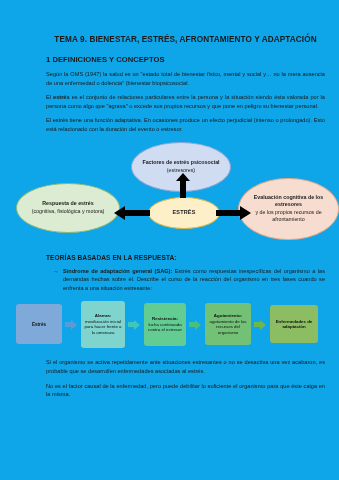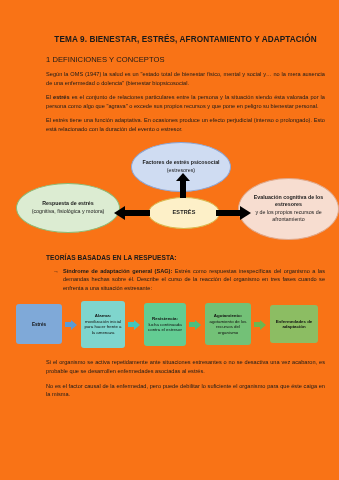--- a/index.html
+++ b/index.html
@@ -3,33 +3,33 @@
 <meta charset="utf-8">
 <style>
   html,body{margin:0;padding:0;background:#ffffff;}
   body{
     width:339px;height:480px;overflow:hidden;
     font-family:"Liberation Sans", sans-serif;
     color:#1a1a1a;
     -webkit-font-smoothing:antialiased;
   }
   .page{
-    position:relative;width:339px;height:480px;background:#f97316;
+    position:relative;width:339px;height:480px;background:#0ea5e9;
     box-sizing:border-box;
   }
   .content{
     position:absolute;left:46px;right:14px;top:34px;
   }
   h1.doc-title{
     font-size:8.2px;line-height:12px;font-weight:bold;
     text-align:center;margin:0 0 9px 0;letter-spacing:0.1px;
     padding:0 4px;
   }
   h2.sec{
-    font-size:7.6px;font-weight:normal;margin:0 0 6px 0;letter-spacing:0.05px;
+    font-size:7.6px;font-weight:bold;margin:0 0 6px 0;letter-spacing:0.05px;
   }
   h3.subsec{
     font-size:6.6px;font-weight:bold;margin:0 0 6px 0;letter-spacing:0.05px;
   }
   p.para{
     font-size:5.6px;line-height:8.6px;margin:0 0 6px 0;
     text-align:justify;letter-spacing:0.02px;
   }
   p.para b{font-weight:bold;}
   .bullet{

